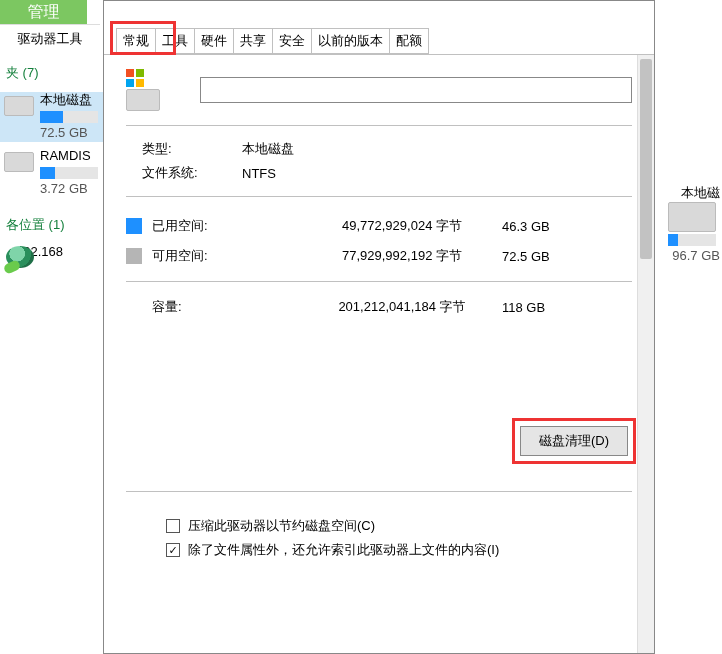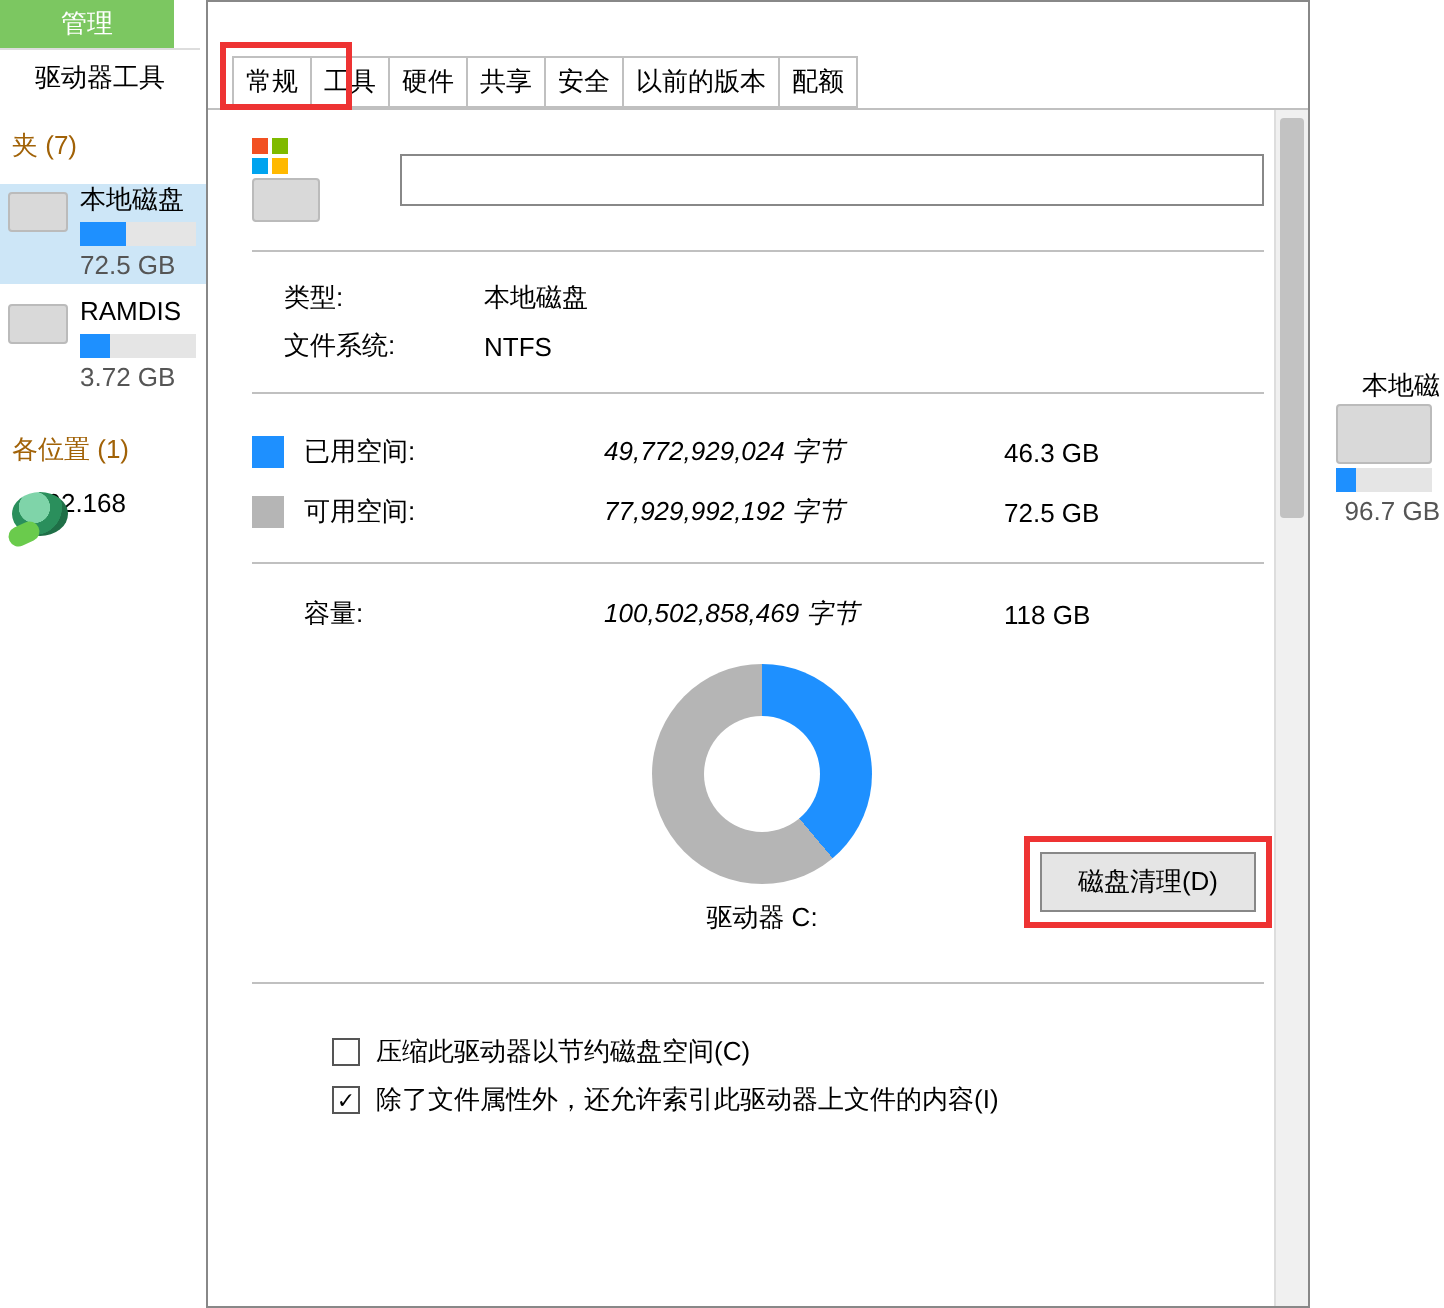--- a/index.html
+++ b/index.html
@@ -1,25 +1,25 @@
 <!DOCTYPE html>
 <html><head>
 <meta charset="utf-8">
 <style>
   * { box-sizing: border-box; font-family: "Microsoft YaHei", "Segoe UI", sans-serif; }
   body { margin: 0; background: #fff; width: 722px; height: 654px; overflow: hidden; font-size: 13px; color: #000; position: relative; }
 
   
-  .ribbon { position: absolute; top: 0; left: 0; width: 87px; height: 24px; background: #7cc761; color: #fff; display: flex; align-items: center; justify-content: center; font-size: 13px; }
+  .ribbon { position: absolute; top: 0; left: 0; width: 87px; height: 24px; background: #7cc761; color: #fff; display: flex; align-items: center; justify-content: center; font-size: 16px; }
   .ribbon2 { position: absolute; top: 24px; left: 0; width: 100px; height: 28px; background: #fff; display: flex; align-items: center; justify-content: center; font-size: 13px; border-top:1px solid #ddd; }
 
   
   .left-strip { position: absolute; left: 0; top: 60px; width: 103px; height: 594px; background:#fff; }
   .tree-item { padding: 4px 6px; font-size: 13px; color: #000; white-space: nowrap; overflow:hidden; }
-  .tree-item.link { color: #a16207; }
+  .tree-item.link { color: #15803d; }
   .drive-item { margin-top:6px; padding-left:40px; position:relative; line-height:1.3; }
   .drive-item .d-icon { position:absolute; left:4px; top:4px; width:30px; height:20px; background:#d9d9d9; border:1px solid #bbb; border-radius:2px; }
   .drive-bar { width:58px; height:12px; background:#e5e5e5; margin:2px 0; position:relative; }
   .drive-bar .fill { height:100%; background:#1e90ff; position:absolute; left:0; top:0; }
   .drive-item.sel { background:#cde6f7; }
   .net-icon { width:28px; height:22px; border-radius:50%; background:radial-gradient(circle at 40% 35%, #7fd4a9 0 35%, #2a8f5c 36% 62%, #1f6f47 63% 100%); position:absolute; left:6px; top:2px; }
   .net-icon::after{content:""; position:absolute; left:-2px; bottom:-4px; width:16px; height:10px; background:#6acb4c; border-radius:8px; transform:rotate(-25deg);}
 
   
   .right-peek{ position:absolute; right:0; top:180px; width:60px; }
@@ -48,21 +48,21 @@
   .sep { height:1px; background:#c0c0c0; margin:14px 0; }
 
   .kv { display:flex; margin:6px 16px;align-items:center; }
   .kv .k { width:100px; }
   .kv .v { flex:1; }
 
   table.space { width:100%; border-collapse:collapse; }
   table.space td { padding:6px 0; vertical-align:middle; }
   .sq { width:16px; height:16px; display:inline-block; vertical-align:middle; }
   .sq.blue{background:#1e90ff;} .sq.gray{background:#b5b5b5;}
-  .col-lbl{ width:150px;} .col-bytes{ width:200px; text-align:left;font-style:italic;} .col-gb{ text-align:left;margin-left:28px;}
+  .col-lbl{ width:150px;} .col-bytes{ width:200px; text-align:center;} .col-gb{ text-align:left;margin-left:28px;}
 
   .donut-wrap{ position:relative; height:150px; }
   .donut{ width:110px; height:110px; border-radius:50%; background: conic-gradient(#1e90ff 0deg 140deg, #b5b5b5 140deg 360deg); position:absolute; left:200px; top:10px; }
   .donut::after{ content:""; position:absolute; width:58px; height:58px; border-radius:50%; background:#fff; left:26px; top:26px; }
   .drv-label{ position:absolute; left:200px; top:128px; width:110px; text-align:center; }
 
   .cleanup-btn{ position:absolute; right:26px; top:425px; width:108px; height:30px; background:#e5e5e5; border:1px solid #888; display:flex; align-items:center; justify-content:center; cursor:pointer; }
   .red-box2 { position:absolute; right:18px; top:417px; width:124px; height:46px; border:3px solid #e33; pointer-events:none; }
 
   .sep2 { position:absolute; left:22px; right:22px; top:490px; height:1px; background:#c0c0c0; }
@@ -173,30 +173,26 @@
         <td class="col-gb">72.5 GB</td>
       </tr>
       <tr>
             <td colspan="4">
               <div style="height:1px;background:#c0c0c0;margin:4px 0"></div>
             </td>
           </tr>
       <tr>
         <td></td>
         <td class="col-lbl">容量:</td>
-        <td class="col-bytes">100,502,858,469 字节</td>
+        <td class="col-bytes">201,212,041,184 字节</td>
         <td class="col-gb">118 GB</td>
       </tr>
     </tbody>
       </table>
 
-    <div class="donut-wrap">
-      <div class="donut"></div>
-      <div class="drv-label">驱动器 C:</div>
-    </div>
   </div>
 
   <div class="cleanup-btn">磁盘清理(D)</div>
   <div class="red-box2"></div>
 
   <div class="sep2"></div>
 
   <div class="checks">
     <div class="check-row">
       <div class="check-box"></div>

